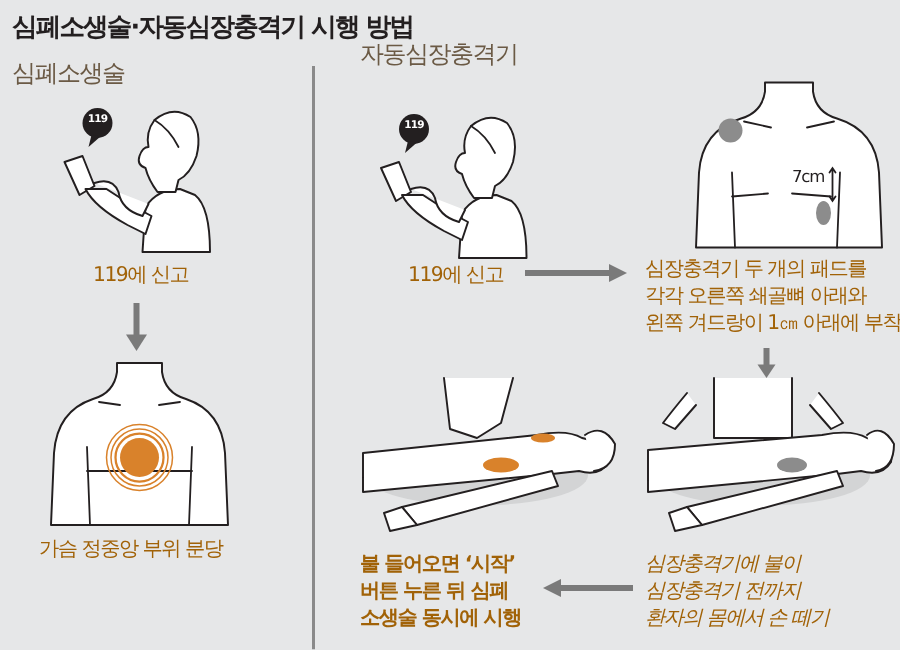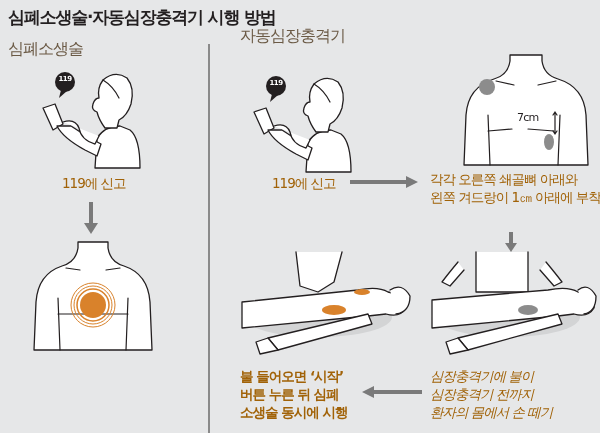--- a/index.html
+++ b/index.html
@@ -46,20 +46,21 @@
     <path class="nofill" d="M34 26 L48 28 M88 26 L74 28"></path>
     <path class="nofill" d="M26 56 L28 108 M96 56 L94 108"></path>
     <path class="nofill" d="M26 72 L96 72"></path>
     <circle cx="61" cy="63" r="22" fill="none" stroke="#d9822b" stroke-width="1"></circle>
     <circle cx="61" cy="63" r="19" fill="none" stroke="#d9822b" stroke-width="1"></circle>
     <circle cx="61" cy="63" r="16" fill="none" stroke="#d9822b" stroke-width="1.5"></circle>
     <circle cx="61" cy="63" r="13" fill="#d9822b"></circle>
   </svg>
 </div>
 <div class="abs cap" style="left:26px;top:357px;">
+  <div>가슴 정중앙 부위 분당</div>
 </div>
 
 <div class="abs divider"></div>
 
 <div class="abs sec" style="left:240px;top:26px;">자동심장충격기</div>
 
 <div class="abs" style="left:246px;top:72px;width:110px;height:100px;">
   <svg width="110" height="100" viewBox="0 0 110 100">
     <path class="line" d="M60 100 L62 70 Q70 58 85 58 L95 62 Q105 70 105 100 Z"></path>
     <path class="line" d="M68 12 Q80 2 92 10 Q100 20 96 36 Q92 48 84 52 L82 60 L70 60 Q64 52 62 44 Q56 42 58 36 Q60 30 64 30 Q62 20 68 12 Z"></path>
@@ -82,23 +83,24 @@
 <div class="abs" style="left:462px;top:55px;width:128px;height:110px;">
   <svg width="128" height="110" viewBox="0 0 128 110">
     <path class="line" d="M2 110 L4 60 Q6 32 32 24 Q46 20 48 6 L48 0 L80 0 L80 6 Q82 20 96 24 Q122 32 124 60 L126 110 Z"></path>
     <path class="nofill" d="M34 26 L52 30 M94 26 L76 30"></path>
     <path class="nofill" d="M26 60 L28 110 M98 60 L96 110"></path>
     <path class="nofill" d="M26 76 L50 74 M66 74 L92 76"></path>
     <circle cx="25" cy="32" r="8" fill="#8c8c8c"></circle>
     <ellipse cx="87" cy="87" rx="5" ry="8" fill="#8c8c8c"></ellipse>
     <path class="nofill" d="M93 58 L93 78 M91 60 L93 57 L95 60 M91 76 L93 79 L95 76"></path>
   </svg>
-  <div class="abs" style="left:55px;top:56px;font-size:11px;letter-spacing:-0.8px;">7cm</div>
+  <div class="abs" style="left:66px;top:56px;font-size:11px;letter-spacing:-0.8px;">7cm</div>
 </div>
 <div class="abs cap" style="left:430px;top:170px;">
+  <div>심장충격기 두 개의 패드를</div>
   <div>각각 오른쪽 쇄골뼈 아래와</div>
   <div>왼쪽 겨드랑이 1㎝ 아래에 부착</div>
 </div>
 
 <svg style="left:505px;top:232px;" width="12" height="22">
   <rect x="4" y="0" width="4" height="12" fill="#7a7a7a"></rect>
   <path d="M0 11 L12 11 L6 20 Z" fill="#7a7a7a"></path>
 </svg>
 
 <div class="abs" style="left:428px;top:252px;width:170px;height:108px;">

